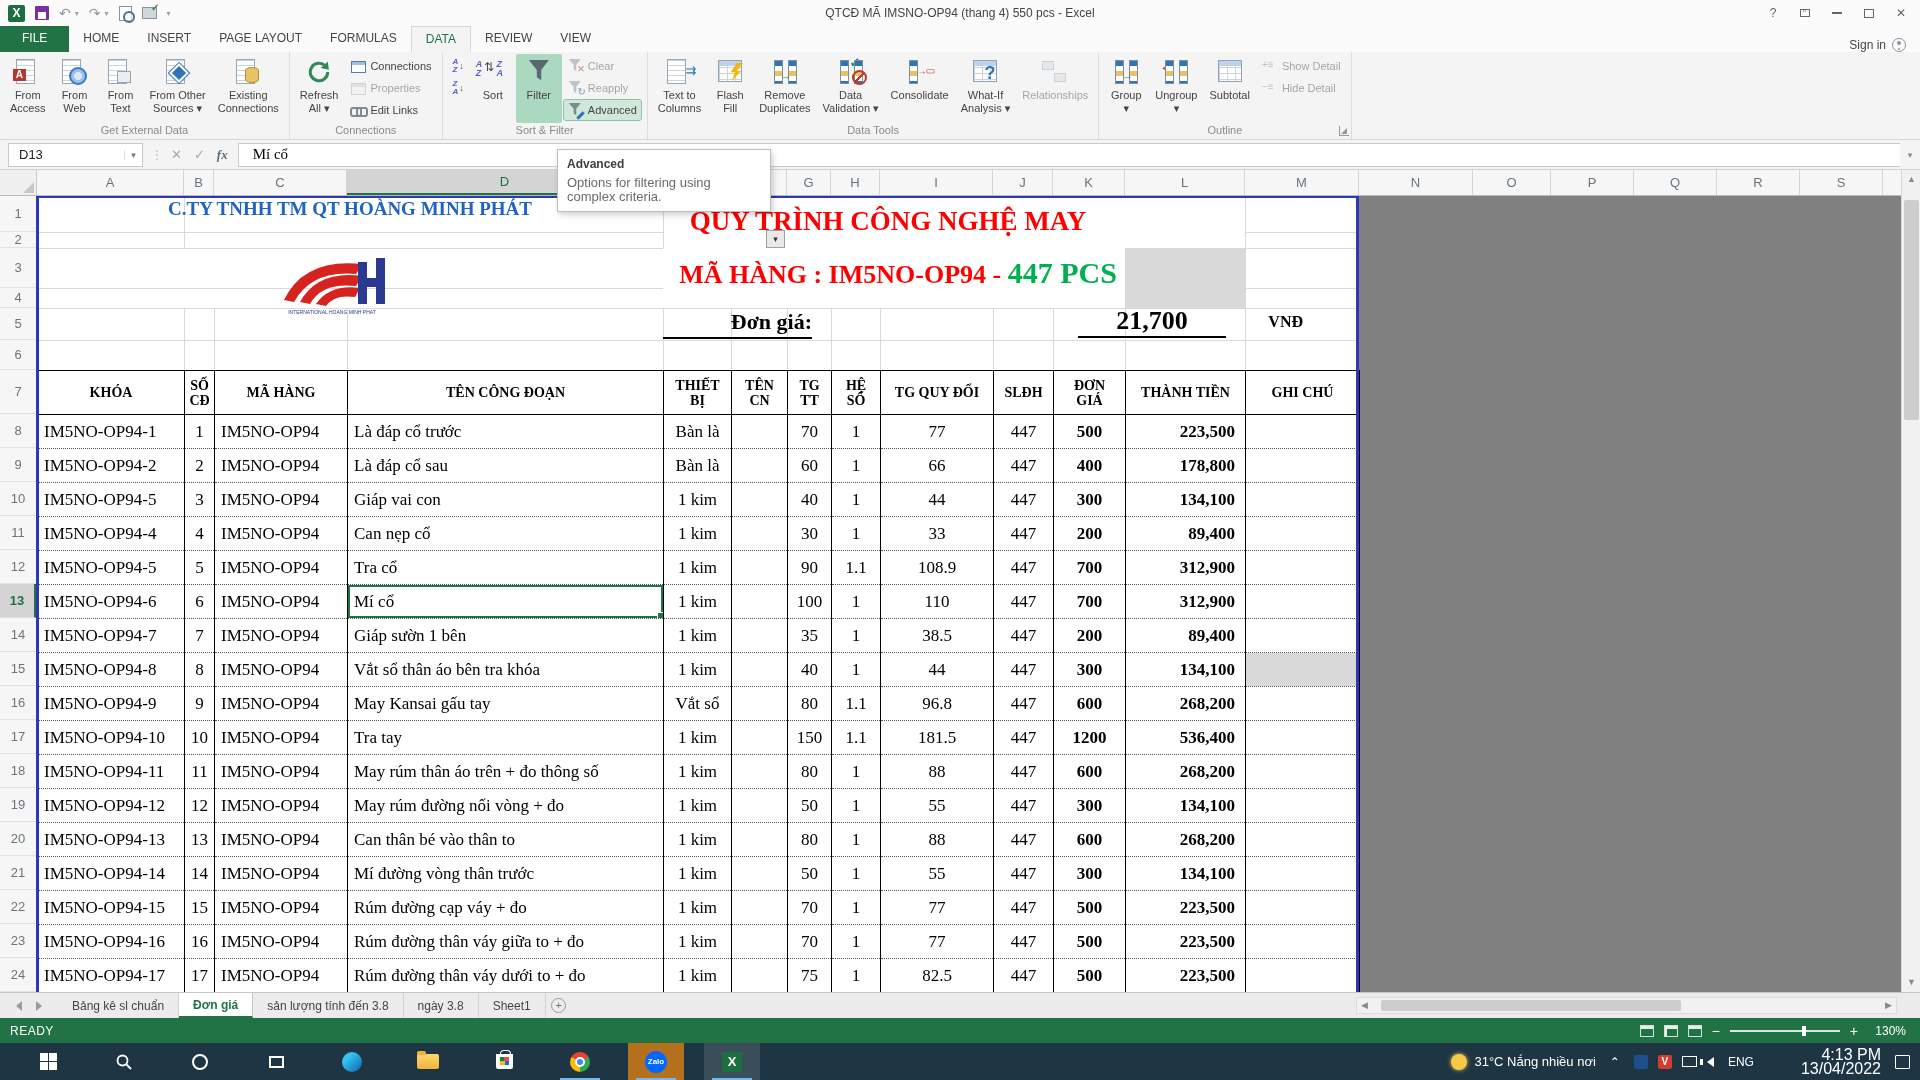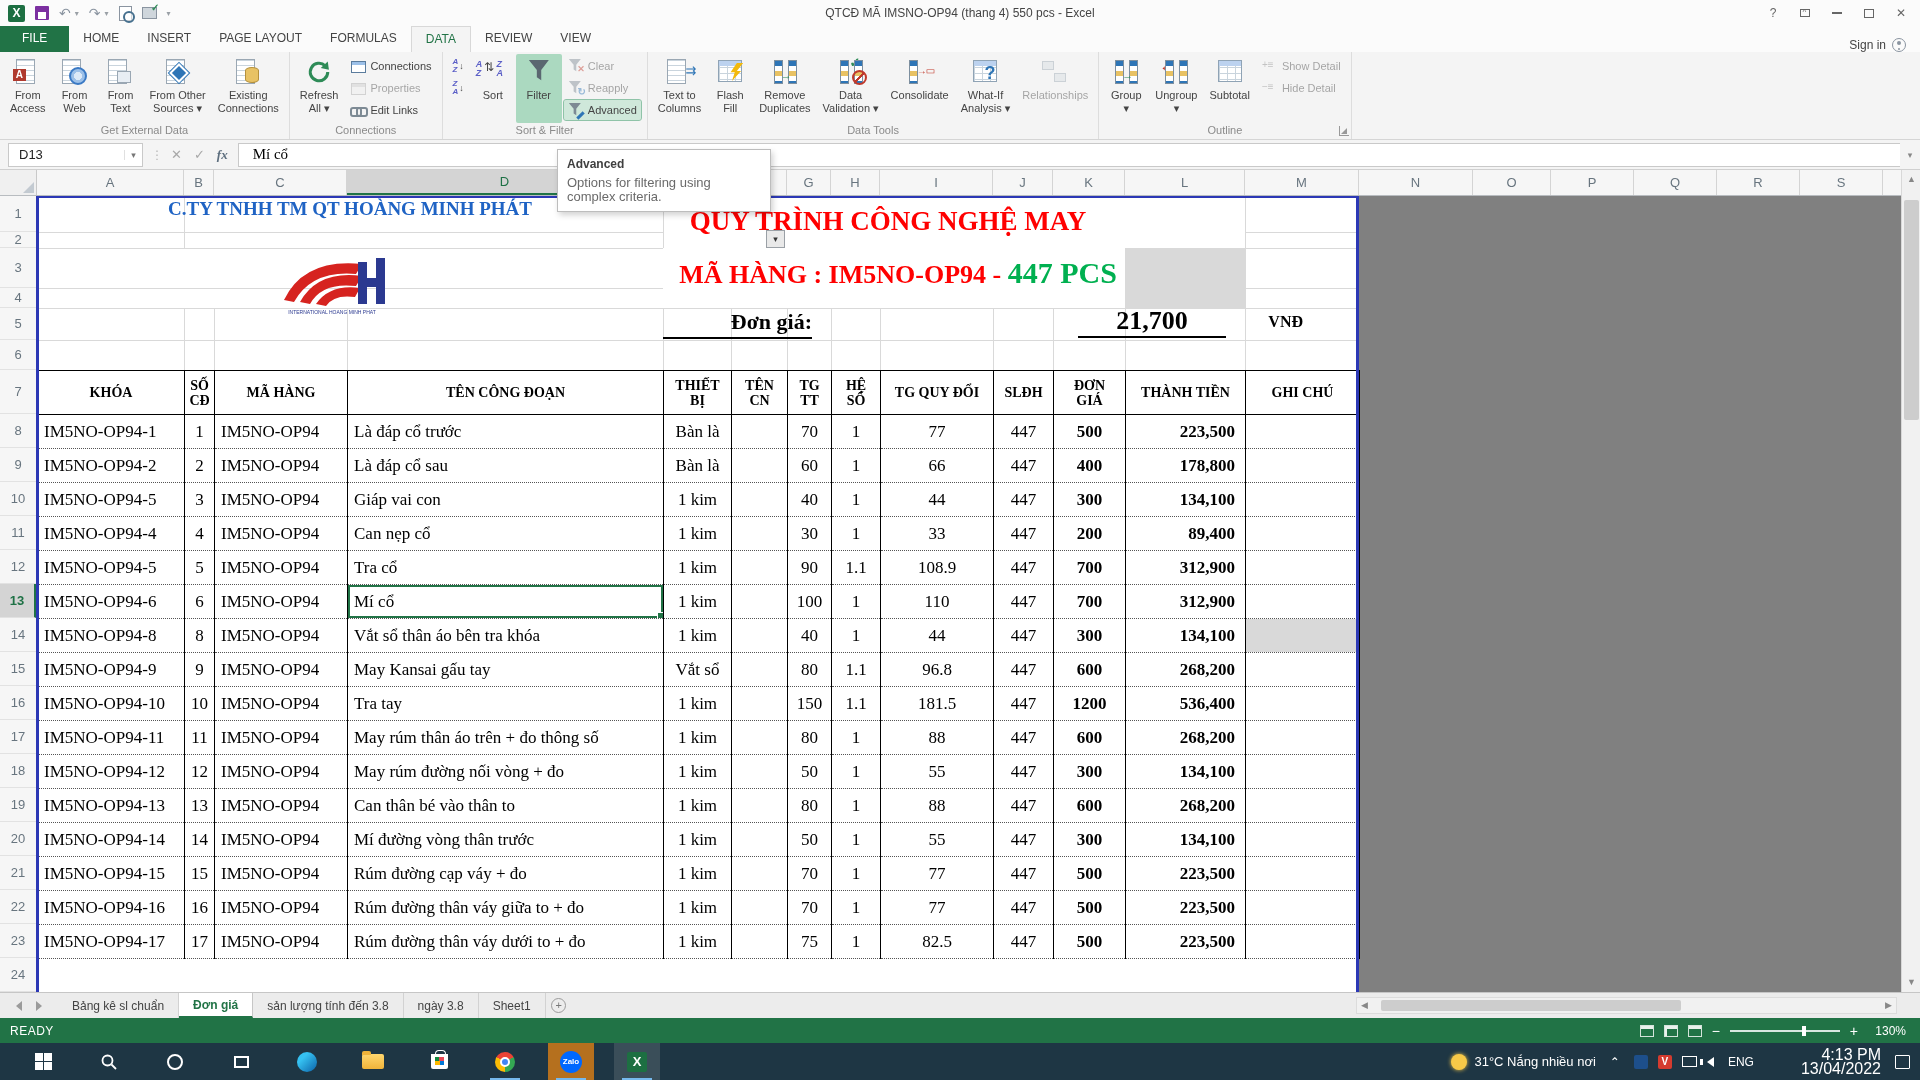--- a/index.html
+++ b/index.html
@@ -172,21 +172,21 @@
   .sright { margin-left:auto; display:flex; align-items:center; gap:10px; padding-right:14px; }
   .vico { width:14px; height:12px; border:1px solid #e8f1ec; background:linear-gradient(#fff 3px, transparent 3px); opacity:.9; }
   .vico.v2 { background:linear-gradient(#fff 3px,transparent 3px),linear-gradient(90deg,#fff 2px,transparent 2px); }
   .zoomtrack { width:110px; height:2px; background:#d8e8e0; position:relative; }
   .zoomknob { position:absolute; left:72px; top:-4px; width:4px; height:10px; background:#fff; }
   .zpm { font-size:14px; line-height:14px; }
   .zpct { width:38px; text-align:right; }
 
   
   .taskbar { position:absolute; left:0; top:1043px; width:1920px; height:37px; background:#1e3644; display:flex; align-items:stretch; }
-  .tile { width:46px; display:flex; align-items:center; justify-content:center; position:relative;margin-left:20px; }
+  .tile { width:56px; display:flex; align-items:center; justify-content:center; position:relative;margin-left:20px; }
   .tile.open::after { content:""; position:absolute; left:8px; right:8px; bottom:0; height:2px; background:#76b9ed; }
   .tile.zalo { background:#b5701e; }
   .tile.excel { background:#3a4e59; }
   .win-ic { display:grid; grid-template-columns:8px 8px; grid-template-rows:8px 8px; gap:1px; }
   .win-ic i { background:#fff; }
   .cortana-ic { width:16px; height:16px; border-radius:50%; border:2px solid #fff; }
   .tv-ic { width:15px; height:12px; border:2px solid #fff; }
   .edge-ic { width:20px; height:20px; border-radius:50%; background:linear-gradient(135deg,#35c1f1 30%,#0b62a8); }
   .folder-ic { width:22px; height:15px; background:linear-gradient(#ffd76e,#f0b43a); border-radius:2px; position:relative; }
   .folder-ic::before { content:""; position:absolute; left:0; top:-3px; width:9px; height:4px; background:#f0b43a; border-radius:2px 2px 0 0; }
@@ -707,20 +707,35 @@
             <td class="ac"></td>
             <td class="ac">100</td>
             <td class="ac">1</td>
             <td class="ac">110</td>
             <td class="ac">447</td>
             <td class="ac bd">700</td>
             <td class="ar bd">312,900</td>
             <td class="ac"></td>
           </tr>
           <tr>
+            <td class="al">IM5NO-OP94-7</td>
+            <td class="ac">7</td>
+            <td class="al">IM5NO-OP94</td>
+            <td class="al">Giáp sườn 1 bên</td>
+            <td class="ac">1 kim</td>
+            <td class="ac"></td>
+            <td class="ac">35</td>
+            <td class="ac">1</td>
+            <td class="ac">38.5</td>
+            <td class="ac">447</td>
+            <td class="ac bd">200</td>
+            <td class="ar bd">89,400</td>
+            <td class="ac"></td>
+          </tr>
+          <tr>
             <td class="al">IM5NO-OP94-8</td>
             <td class="ac">8</td>
             <td class="al">IM5NO-OP94</td>
             <td class="al">Vắt sổ thân áo bên tra khóa</td>
             <td class="ac">1 kim</td>
             <td class="ac"></td>
             <td class="ac">40</td>
             <td class="ac">1</td>
             <td class="ac">44</td>
             <td class="ac">447</td>

